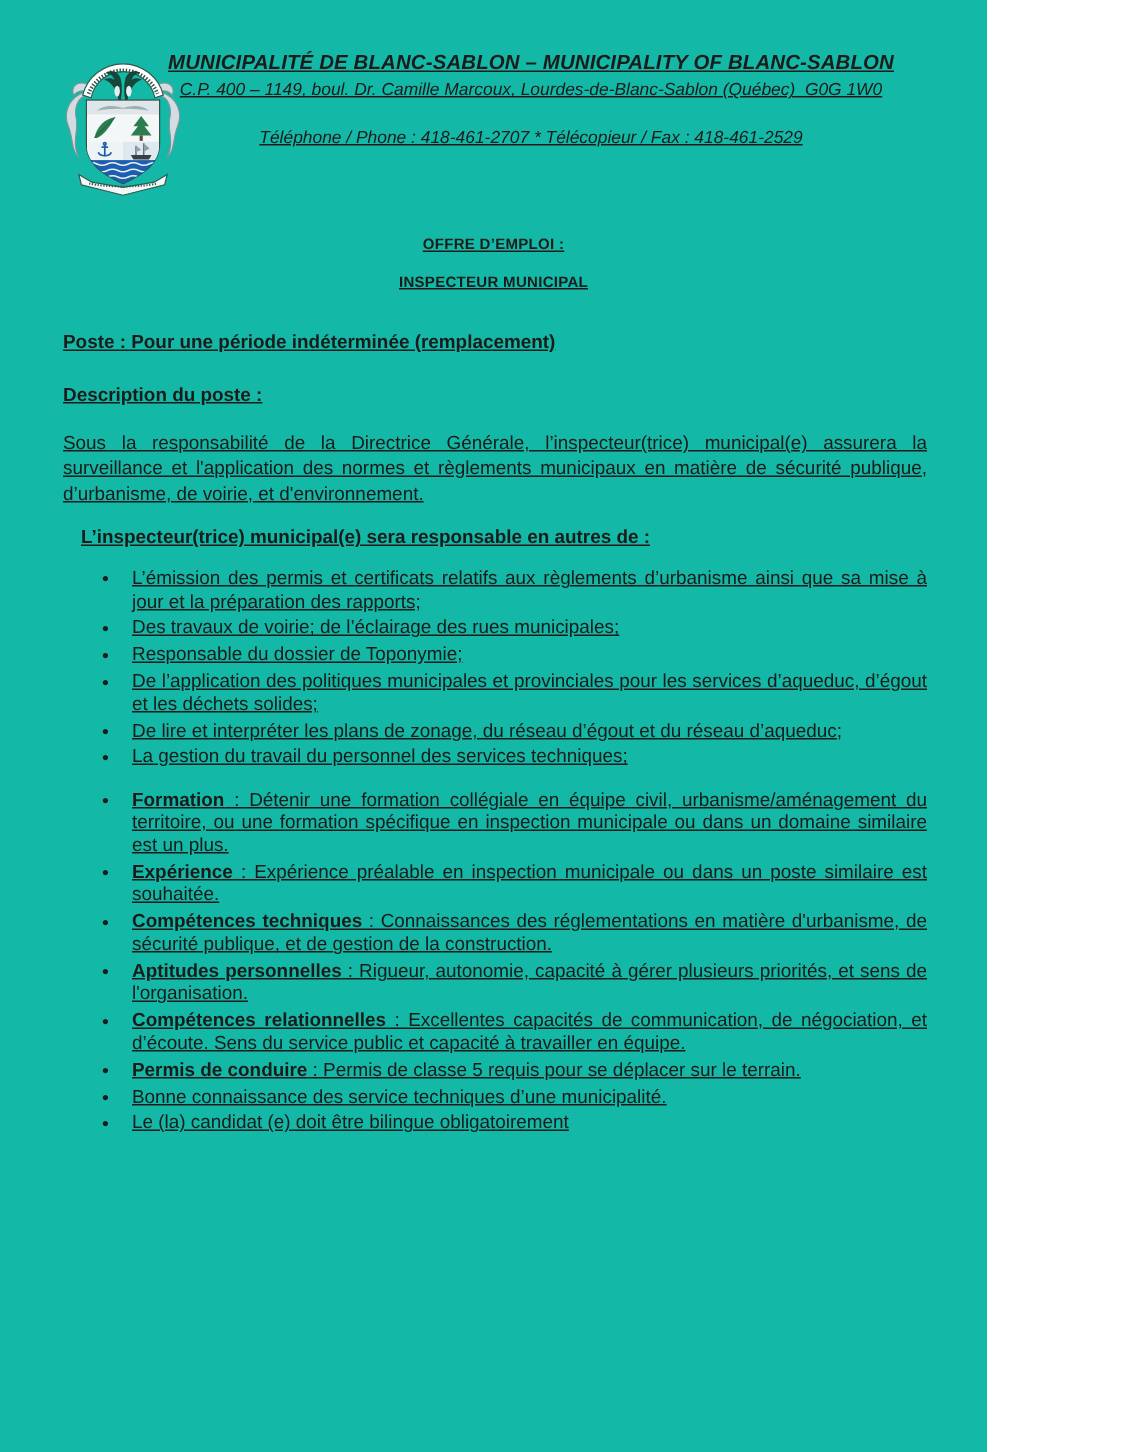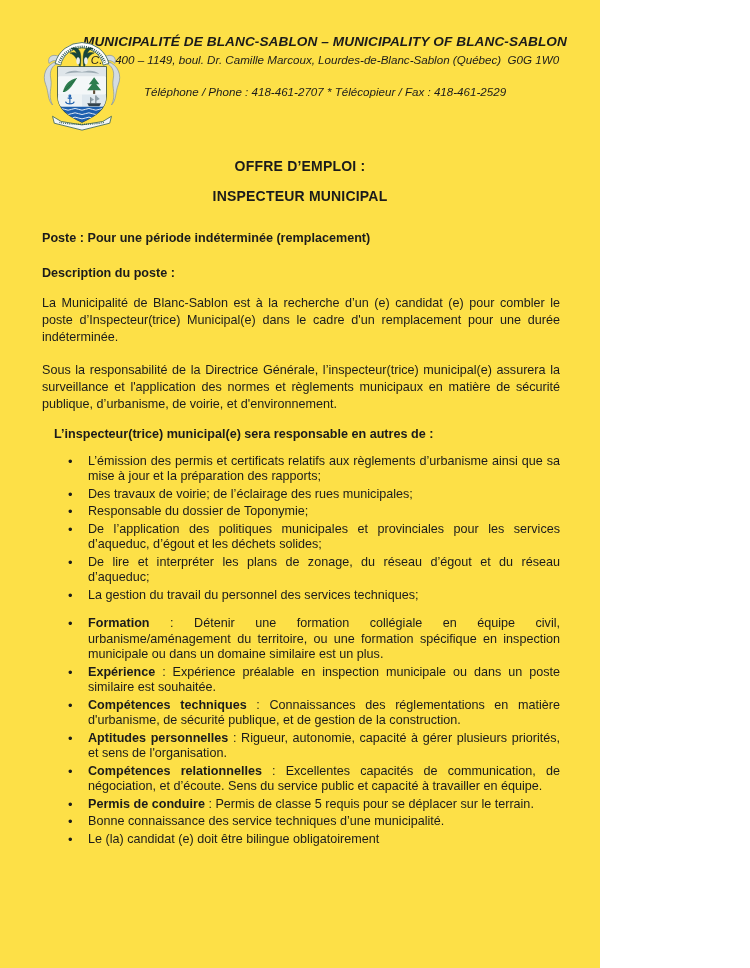--- a/index.html
+++ b/index.html
@@ -1,31 +1,31 @@
 <!DOCTYPE html>
 <html><head>
 <meta charset="utf-8">
 <style>
   html,body { margin:0; padding:0; }
   body {
     width:750px; height:968px; background:#ffffff;
     font-family:"Liberation Sans", sans-serif; color:#1b1b1b;
   }
-  .page { position:relative; width:600px; height:968px; overflow:hidden; background:#fde047; }
+  .page { position:relative; width:658px; height:968px; overflow:hidden; background:#14b8a6;text-decoration:underline; }
 
   
   .doc-header { padding-top:34px; }
   .logo-box { position:absolute; left:38px; top:27px; width:88px; height:104px; }
   .letterhead-text { text-align:center; padding-left:60px; padding-right:10px; }
   .org-title { font-size:13.6px; font-weight:bold; font-style:italic; letter-spacing:0.1px; }
   .org-address { font-size:11.6px; font-style:italic; margin-top:4px; }
   .org-phone { font-size:11.6px; font-style:italic; margin-top:19px; }
 
   
-  .doc-title { text-align:center; font-size:14px; font-weight:bold; margin:0; letter-spacing:0.2px; }
+  .doc-title { text-align:center; font-size:10px; font-weight:bold; margin:0; letter-spacing:0.2px; }
   .doc-title.first { margin-top:60px; }
   .doc-title.second { margin-top:14px; }
 
   
   .content { padding:0 40px 0 42px; }
   .bold-line { font-weight:bold; font-size:12.6px; margin:0; }
   .poste-line { margin-top:27px; }
   .desc-heading { margin-top:21px; }
   .resp-heading { margin-top:14px;padding-left:12px; }
   .profil-heading { margin-top:18px; }
@@ -114,21 +114,20 @@
   </header>
 
   <h1 class="doc-title first">OFFRE D’EMPLOI :</h1>
   <h1 class="doc-title second">INSPECTEUR MUNICIPAL</h1>
 
   <div class="content">
     <p class="bold-line poste-line">Poste : Pour une période indéterminée (remplacement)</p>
 
     <p class="bold-line desc-heading">Description du poste :</p>
 
-    <p class="para p1">La Municipalité de Blanc-Sablon est à la recherche d’un (e) candidat (e) pour combler le poste d’Inspecteur(trice) Municipal(e) dans le cadre d'un remplacement pour une durée indéterminée.</p>
 
     <p class="para p2">Sous la responsabilité de la Directrice Générale, l’inspecteur(trice) municipal(e) assurera la surveillance et l'application des normes et règlements municipaux en matière de sécurité publique, d’urbanisme, de voirie, et d'environnement.</p>
 
     <p class="bold-line resp-heading">L’inspecteur(trice) municipal(e) sera responsable en autres de :</p>
 
     <ul class="bullets">
       <li>L’émission des permis et certificats relatifs aux règlements d’urbanisme ainsi que sa mise à jour et la préparation des rapports;</li>
       <li>Des travaux de voirie; de l’éclairage des rues municipales;</li>
       <li>Responsable du dossier de Toponymie;</li>
       <li>De l’application des politiques municipales et provinciales pour les services d’aqueduc, d’égout et les déchets solides;</li>

